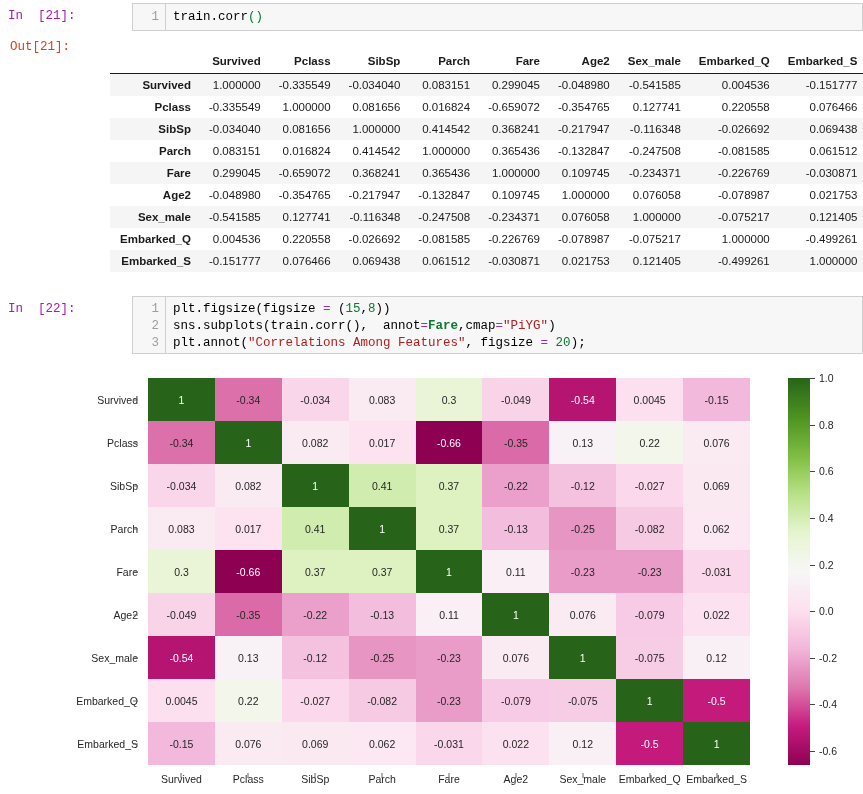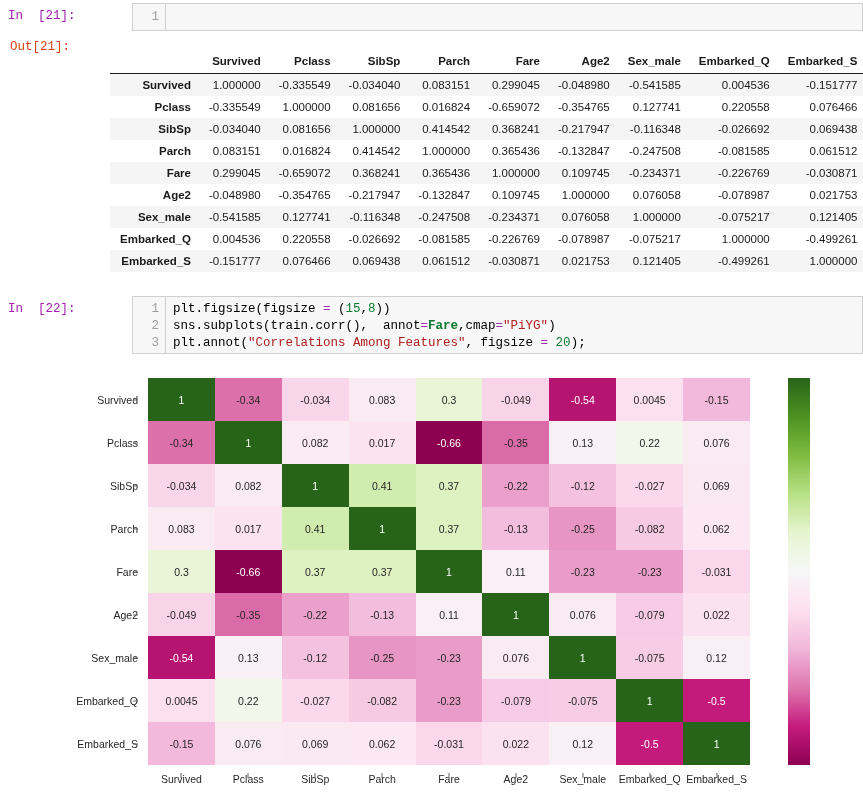--- a/index.html
+++ b/index.html
@@ -151,20 +151,21 @@
 </style>
 </head>
 <body>
 
 <div class="cell prompt prompt-in" style="left:8px;top:9px;">In  [21]:</div>
 
 <div class="codebox" style="left:132px;top:3px;width:731px;height:28px;">
   <div class="gutter">
     <div style="padding-top:5px;">1</div>
   </div>
+  <div class="code" style="padding-top:5px;">train.corr<span class="tok-paren">()</span></div>
 </div>
 
 <div class="cell prompt prompt-out" style="left:10px;top:40px;">Out[21]:</div>
 
 <table class="df" id="df-table" style="left:110px;top:50px;">
   <thead>
     <tr>
       <th></th>
     <th>Survived</th>
         <th>Pclass</th>
@@ -427,14 +428,34 @@
       <div class="xtick" style="left: 367.889px;"></div>
       <div style="left: 434.778px;">Sex_male</div>
       <div class="xtick" style="left: 434.778px;"></div>
       <div style="left: 501.667px;">Embarked_Q</div>
       <div class="xtick" style="left: 501.667px;"></div>
       <div style="left: 568.556px;">Embarked_S</div>
       <div class="xtick" style="left: 568.556px;"></div>
     </div>
 
   <div id="cbar" style="background: linear-gradient(rgb(39, 100, 25) 0%, rgb(58, 123, 29) 5%, rgb(77, 146, 33) 10%, rgb(102, 167, 49) 15%, rgb(127, 188, 65) 20%, rgb(156, 207, 100) 25%, rgb(184, 225, 134) 30%, rgb(207, 235, 171) 35%, rgb(230, 245, 208) 40%, rgb(239, 246, 228) 45%, rgb(247, 247, 247) 50%, rgb(250, 235, 243) 55%, rgb(253, 224, 239) 60%, rgb(247, 203, 228) 65%, rgb(241, 182, 218) 70%, rgb(232, 150, 196) 75%, rgb(222, 119, 174) 80%, rgb(210, 73, 150) 85%, rgb(197, 27, 125) 90%, rgb(170, 14, 104) 95%, rgb(142, 1, 82) 100%);"></div>
+  <div id="cbar-ticks">
+      <div class="lbl" style="top: 0px;">1.0</div>
+      <div class="tk" style="top: 0px;"></div>
+      <div class="lbl" style="top: 46.6265px;">0.8</div>
+      <div class="tk" style="top: 46.6265px;"></div>
+      <div class="lbl" style="top: 93.253px;">0.6</div>
+      <div class="tk" style="top: 93.253px;"></div>
+      <div class="lbl" style="top: 139.88px;">0.4</div>
+      <div class="tk" style="top: 139.88px;"></div>
+      <div class="lbl" style="top: 186.506px;">0.2</div>
+      <div class="tk" style="top: 186.506px;"></div>
+      <div class="lbl" style="top: 233.133px;">0.0</div>
+      <div class="tk" style="top: 233.133px;"></div>
+      <div class="lbl" style="top: 279.759px;">-0.2</div>
+      <div class="tk" style="top: 279.759px;"></div>
+      <div class="lbl" style="top: 326.386px;">-0.4</div>
+      <div class="tk" style="top: 326.386px;"></div>
+      <div class="lbl" style="top: 373.012px;">-0.6</div>
+      <div class="tk" style="top: 373.012px;"></div>
+    </div>
 
 </div>
 
 </body></html>

